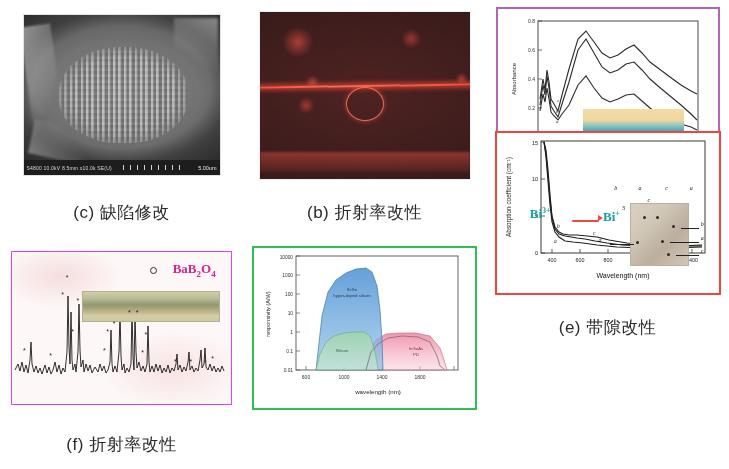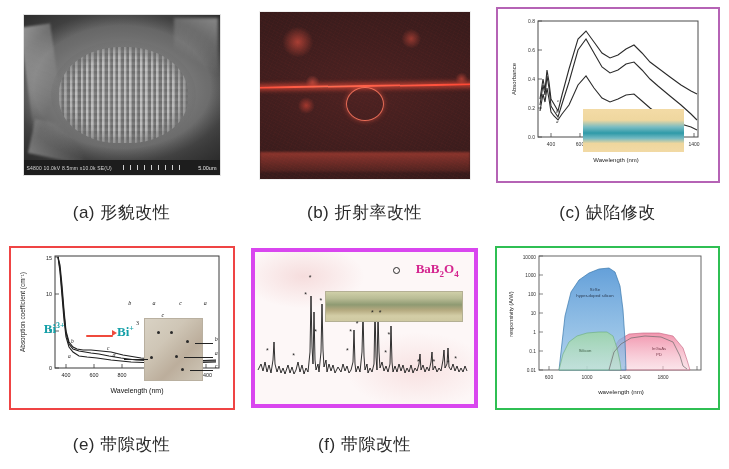--- a/index.html
+++ b/index.html
@@ -23,21 +23,21 @@
     white-space:nowrap;text-align:center;
     font-family:"Liberation Sans","DejaVu Sans",sans-serif;
   }
 
   
   .panel{position:relative;overflow:hidden;background:#fff;}
   .panel-a{width:196px;height:160px;border:1px solid #e2e2e2;}
   .panel-b{width:210px;height:167px;border:1px solid #efefef;}
   .panel-c{width:220px;height:172px;border:2px solid #b563b5;background:#fff;}
   .panel-d{width:222px;height:160px;border:2px solid #ef4444;background:#fff;}
-  .panel-e{width:219px;height:152px;border:4px solid #d946ef;background:#fef9c3;}
+  .panel-e{width:219px;height:152px;border:1px solid #d946ef;background:#fef9c3;}
   .panel-f{width:221px;height:160px;border:2px solid #2fbf53;background:#fff;}
 
   
   .sem{
     position:absolute;inset:0;
     background:
       radial-gradient(ellipse 62% 48% at 50% 47%, #8f8f8f 0%, #828282 42%, #6e6e6e 70%, #5d5d5d 100%),
       linear-gradient(#5a5a5a,#4e4e4e);
   }
   .sem-edge{
@@ -260,27 +260,24 @@
         </g>
 
         <text x="118" y="153" font-size="6" fill="#222" text-anchor="middle" font-family="Liberation Sans, sans-serif">Wavelength (nm)</text>
         <text x="18" y="70" font-size="6" fill="#222" text-anchor="middle" transform="rotate(-90 18 70)" font-family="Liberation Sans, sans-serif">Absorbance</text>
       </svg>
       <div class="c-inset"></div>
     </div>
   </div>
 
   <div class="cell">
-    <div class="caption">(a) 形貌改性</div>
+    <div class="caption">(c) 缺陷修改</div>
   </div>
   <div class="cell">
     <div class="caption">(b) 折射率改性</div>
-  </div>
-  <div class="cell">
-    <div class="caption">(c) 缺陷修改</div>
   </div>
 
   <div class="cell">
     <div class="panel panel-d">
       <svg width="218" height="156" viewBox="0 0 218 156">
         <rect x="44" y="8" width="164" height="112" fill="#ffffff" stroke="#3a3a3a" stroke-width="1"></rect>
         <g stroke="#3a3a3a" stroke-width="0.8">
           <line x1="44" y1="120" x2="48" y2="120"></line>
           <line x1="44" y1="83" x2="48" y2="83"></line>
           <line x1="44" y1="46" x2="48" y2="46"></line>
@@ -460,16 +457,16 @@
         <text x="124" y="146" font-size="6.2" fill="#222" text-anchor="middle" font-family="Liberation Sans, sans-serif">wavelength (nm)</text>
         <text x="16" y="66" font-size="5.6" fill="#222" text-anchor="middle" transform="rotate(-90 16 66)" font-family="Liberation Sans, sans-serif">responsivity (A/W)</text>
       </svg>
     </div>
   </div>
 
   <div class="cell">
     <div class="caption">(e) 带隙改性</div>
   </div>
   <div class="cell">
-    <div class="caption">(f) 带隙改性</div>
+    <div class="caption">(f) 折射率改性</div>
   </div>
 
 </div>
 
 </body></html>

